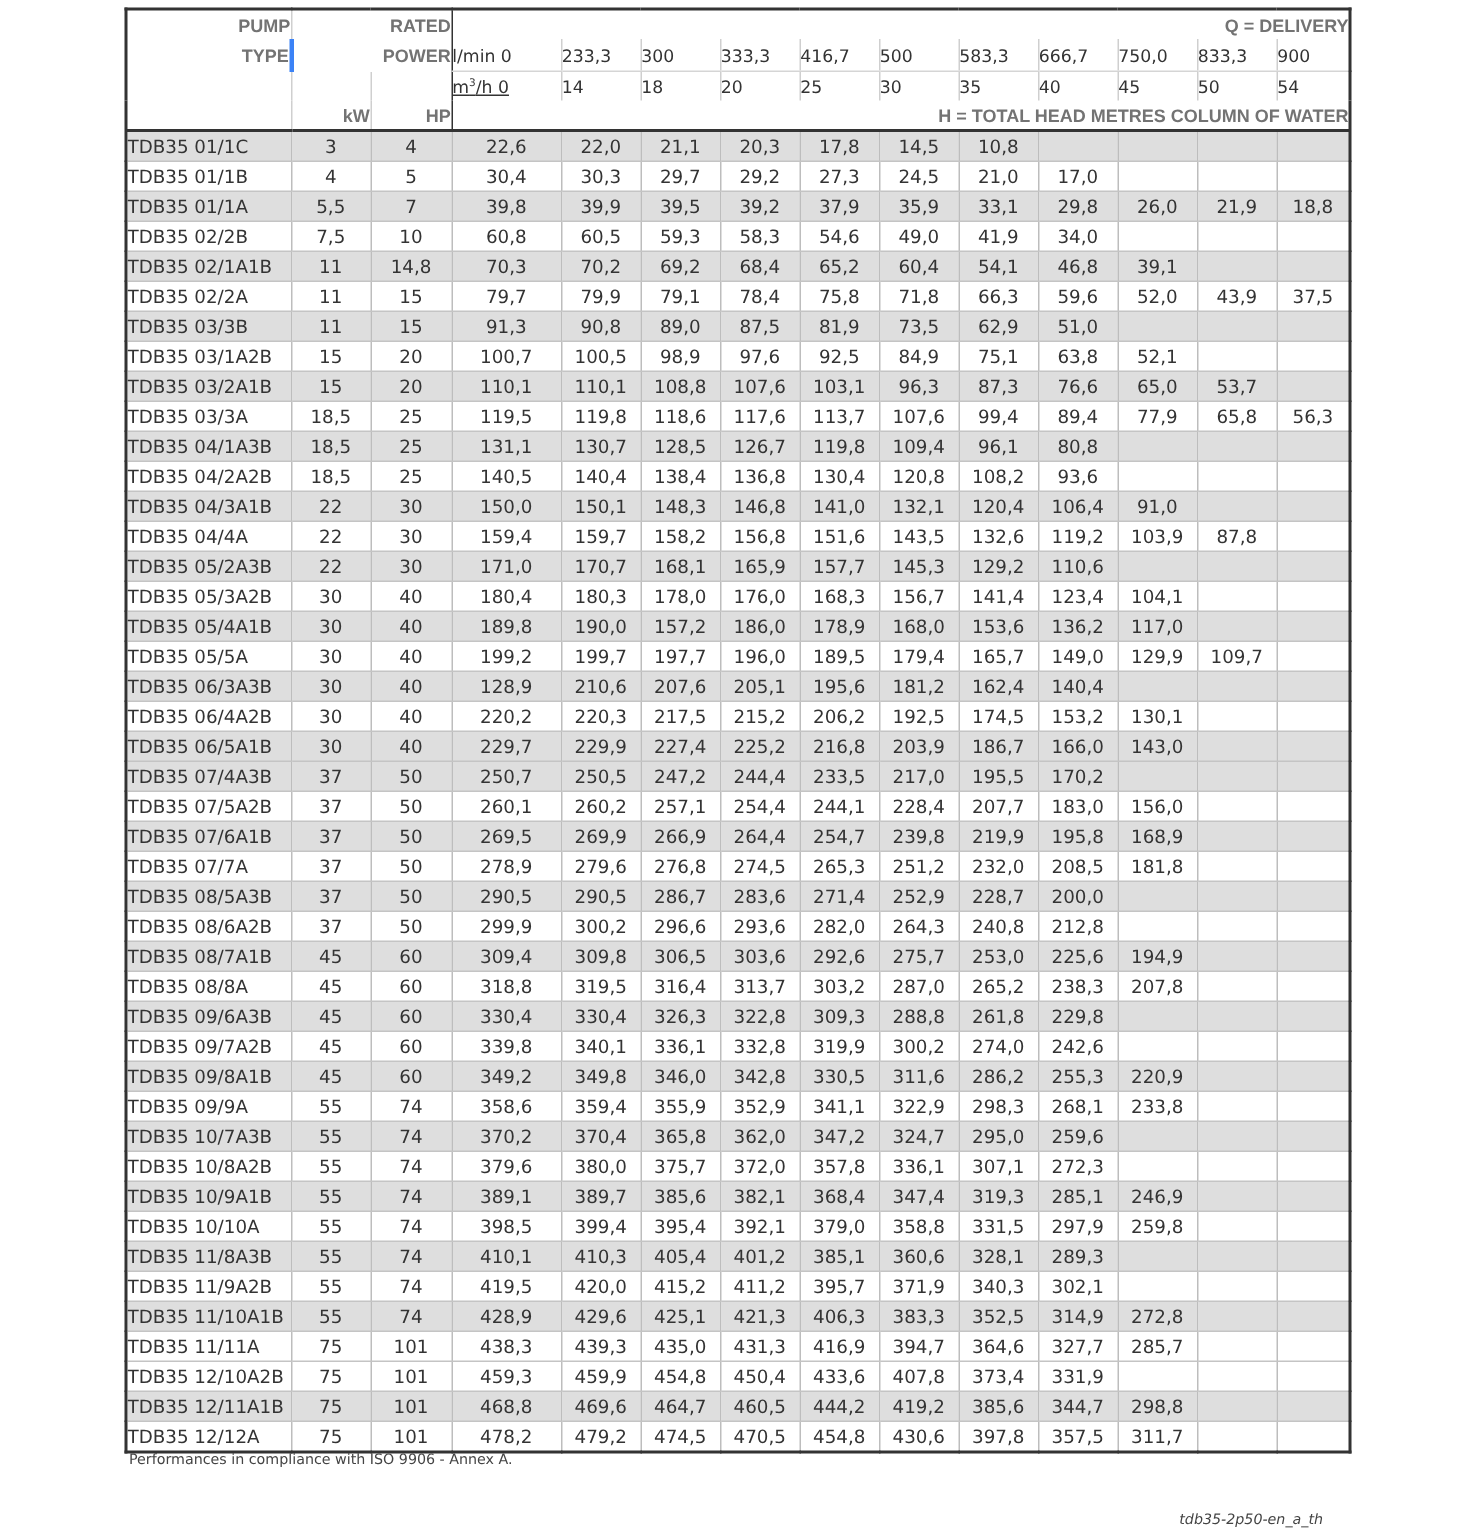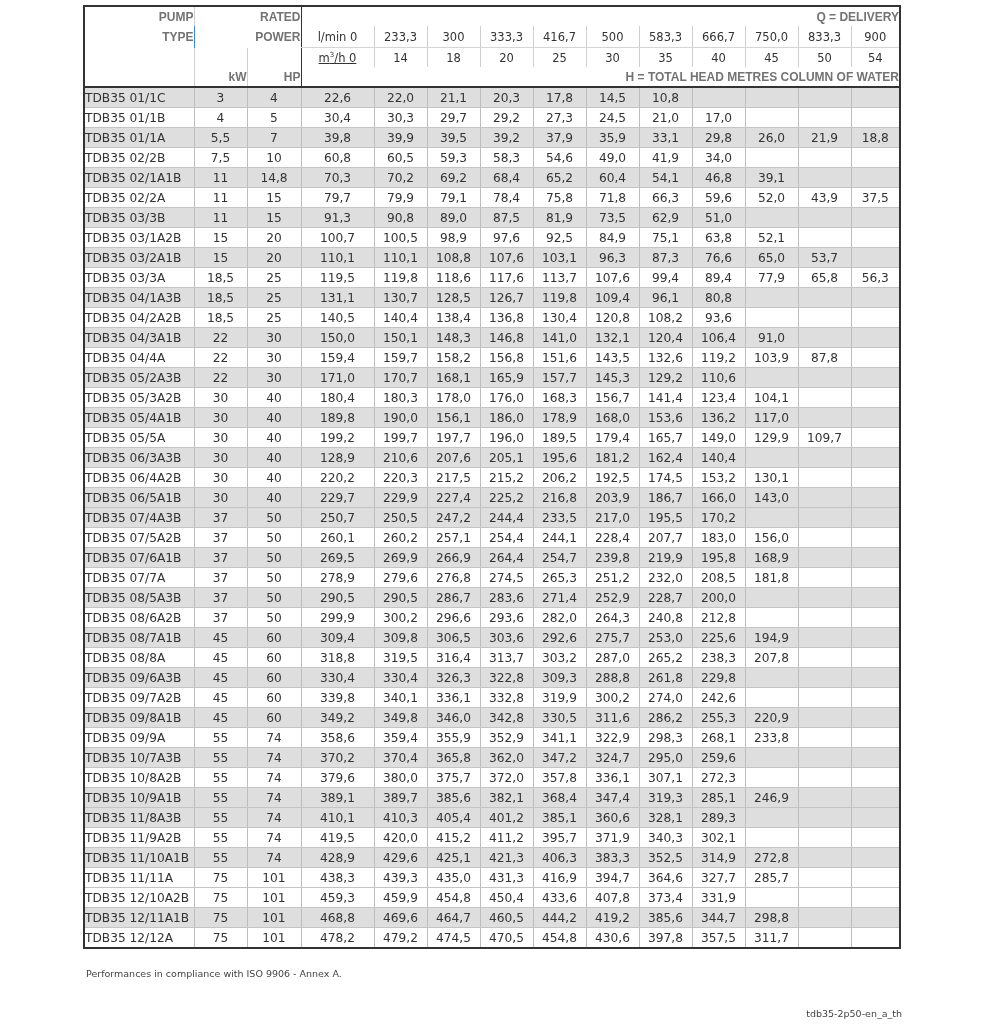--- a/index.html
+++ b/index.html
@@ -4,31 +4,31 @@
 <style>
   html, body { margin: 0; padding: 0; background: #ffffff; }
   body { width: 982px; height: 1024px; position: relative; overflow: hidden;
          font-family: "DejaVu Sans", sans-serif; color: #2a2a2a; }
   #tbl { position: absolute; left: 83px; top: 5px; border-collapse: collapse;
          table-layout: fixed; border: 2px solid #333; }
   #tbl td, #tbl th { padding: 0; margin: 0; overflow: hidden; white-space: nowrap; }
   col.c-type { width: 110px; } col.c-kw { width: 53px; } col.c-hp { width: 54px; }
   col.c-q0 { width: 73px; } col.c-q { width: 53px; } col.c-qlast { width: 49px; }
   .hb { font-family: "Liberation Sans", sans-serif; font-weight: bold; font-size: 12px; color: #737373; text-align: right; }
-  .hn { font-size: 11.5px; text-align: center; color: #333; }
+  .hn { font-size: 11.5px; text-align: left; color: #333; }
   tr.h1 td { height: 19px; } tr.h2 td { height: 21px; } tr.h3 td { height: 19px; } tr.h4 td { height: 19px; }
   .vsep { border-left: 1px solid #cfcfcf; }
   .hsep { border-bottom: 1px solid #d5d5d5; }
   .hdr-bottom td { border-bottom: 2px solid #333; }
   tbody tr td { height: 19px; font-size: 12.2px; text-align: center; border: 1px solid #bdbdbd; border-top: none; border-bottom: 1px solid #c4c4c4; color: #333; }
   tbody tr td.type { text-align: left; padding-left: 2px; }
   tbody tr.odd td { background: #dedede; }
   tbody tr.even td { background: #ffffff; }
   #note { position: absolute; left: 86px; top: 968px; font-size: 9.5px; color: #444; }
-  #code { position: absolute; right: 80px; top: 1008px; font-size: 9.5px; color: #444; }
+  #code { position: absolute; right: 100px; top: 1008px; font-size: 9.5px; color: #444; font-style: italic; }
 </style>
 </head>
 <body>
 
 <table id="tbl">
   <colgroup>
     <col class="c-type">
       <col class="c-kw">
       <col class="c-hp">
       <col class="c-q0">
@@ -44,21 +44,21 @@
       <col class="c-qlast">
   </colgroup>
   <thead>
     <tr class="h1">
       <td class="hb">PUMP</td>
       <td class="hb" colspan="2" style="border-left:1px solid #cfcfcf;">RATED</td>
       <td class="hb" colspan="11" style="border-left:1px solid #333;">Q = DELIVERY</td>
     </tr>
     <tr class="h2">
       <td class="hb">TYPE</td>
-      <td class="hb" colspan="2" style="border-left:1px solid #3b82f6;">POWER</td>
+      <td class="hb" colspan="2" style="border-left:3px solid #3b82f6;">POWER</td>
       <td class="hn hsep" style="border-left:1px solid #333;">l/min 0</td>
       <td class="hn hsep vsep">233,3</td>
       <td class="hn hsep vsep">300</td>
       <td class="hn hsep vsep">333,3</td>
       <td class="hn hsep vsep">416,7</td>
       <td class="hn hsep vsep">500</td>
       <td class="hn hsep vsep">583,3</td>
       <td class="hn hsep vsep">666,7</td>
       <td class="hn hsep vsep">750,0</td>
       <td class="hn hsep vsep">833,3</td>
@@ -343,21 +343,21 @@
         <td>104,1</td>
         <td></td>
         <td></td>
       </tr>
       <tr class="odd">
         <td class="type">TDB35 05/4A1B</td>
         <td>30</td>
         <td>40</td>
         <td>189,8</td>
         <td>190,0</td>
-        <td>156,1</td>
+        <td>157,2</td>
         <td>186,0</td>
         <td>178,9</td>
         <td>168,0</td>
         <td>153,6</td>
         <td>136,2</td>
         <td>117,0</td>
         <td></td>
         <td></td>
       </tr>
       <tr class="even">
@@ -657,20 +657,36 @@
         <td>385,6</td>
         <td>382,1</td>
         <td>368,4</td>
         <td>347,4</td>
         <td>319,3</td>
         <td>285,1</td>
         <td>246,9</td>
         <td></td>
         <td></td>
       </tr>
+      <tr class="even">
+        <td class="type">TDB35 10/10A</td>
+        <td>55</td>
+        <td>74</td>
+        <td>398,5</td>
+        <td>399,4</td>
+        <td>395,4</td>
+        <td>392,1</td>
+        <td>379,0</td>
+        <td>358,8</td>
+        <td>331,5</td>
+        <td>297,9</td>
+        <td>259,8</td>
+        <td></td>
+        <td></td>
+      </tr>
       <tr class="odd">
         <td class="type">TDB35 11/8A3B</td>
         <td>55</td>
         <td>74</td>
         <td>410,1</td>
         <td>410,3</td>
         <td>405,4</td>
         <td>401,2</td>
         <td>385,1</td>
         <td>360,6</td>

